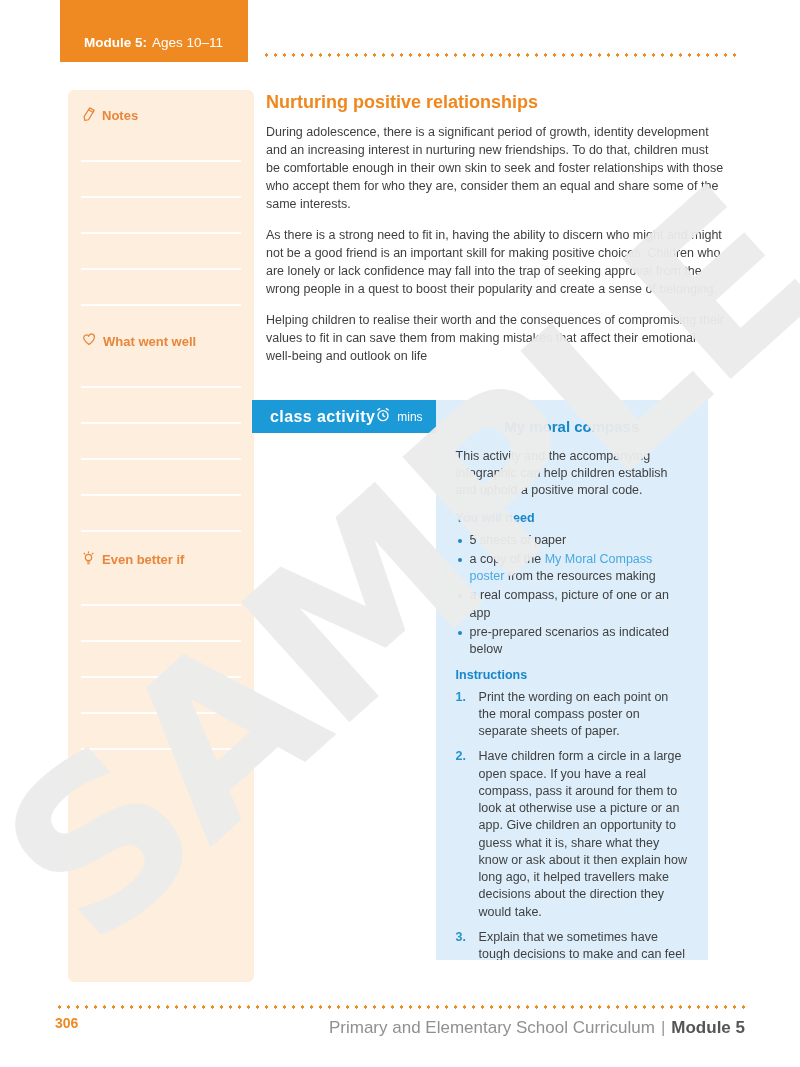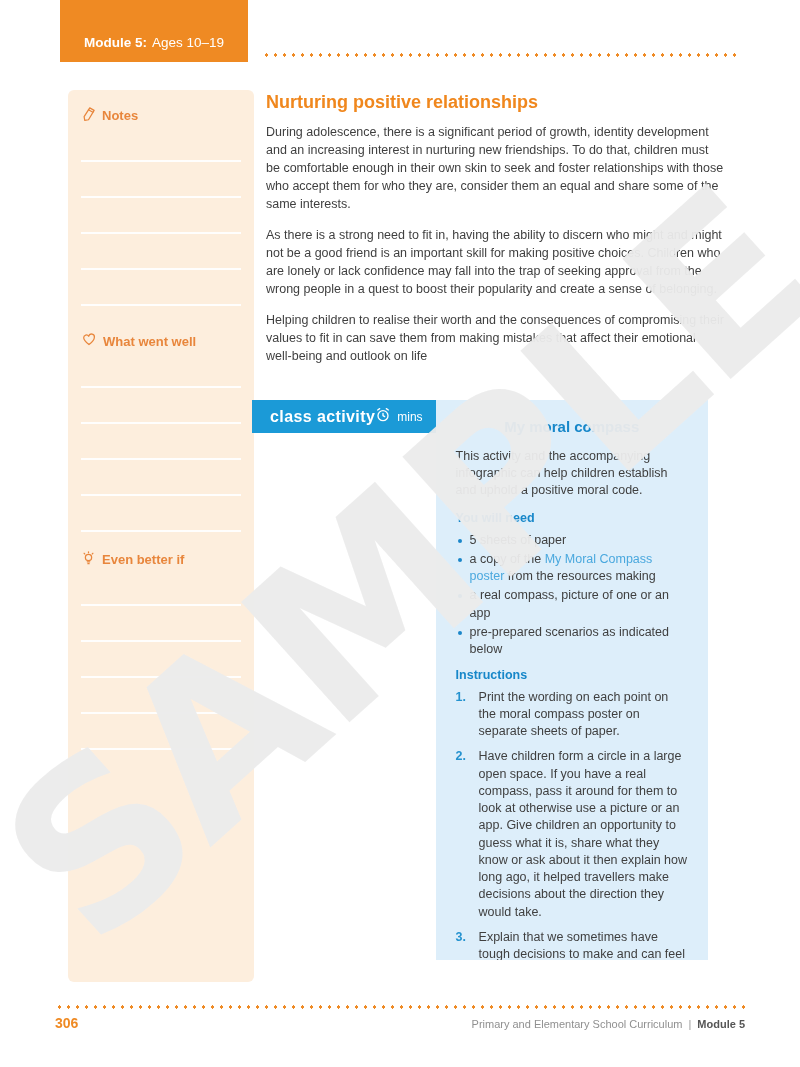--- a/index.html
+++ b/index.html
@@ -61,40 +61,40 @@
   .poster-link { color:#4aa8de; }
   .steps { margin-top:2px; }
   .step { display:flex; gap:8px; margin-bottom:8px; }
   .step-num { color:#2492cf; font-weight:700; min-width:15px; flex:0 0 auto; }
   .continue { text-align:right; color:#2492cf; font-weight:800; font-size:13px;
     letter-spacing:2px; padding-right:4px; }
 
   
   .page-num { position:absolute; left:55px; top:1015px; color:#ef8a23;
     font-weight:700; font-size:14px; }
-  .footer-right { position:absolute; right:55px; top:1018px; font-size:11px;
+  .footer-right { position:absolute; right:55px; top:1018px; font-size:17px;
     color:#909090; }
   .footer-right .fr-sep { margin:0 6px; color:#9a9a9a; }
   .footer-right .fr-module { color:#555; font-weight:700; }
 
   
   .watermark { position:absolute; left:408px; top:566px; z-index:50;
     transform:translate(-50%,-50%) rotate(-42deg); transform-origin:center;
     font-family:"DejaVu Sans", sans-serif; font-weight:700; font-size:222px;
     color:#ececec; opacity:.95; pointer-events:none; white-space:nowrap;
     letter-spacing:-4px; }
 </style>
 </head>
 <body>
 
 <div class="page">
 
   <div class="module-tab">
     <span class="tab-bold">Module 5:</span>
-    <span class="tab-rest">Ages 10–19</span>
+    <span class="tab-rest">Ages 10–11</span>
   </div>
 
   <div class="dots dots-top"></div>
 
   <div class="sidebar">
     <div class="side-sec notes">
       <div class="side-label">
         <span>
           <svg width="15" height="15" viewBox="0 0 24 24" fill="none" stroke="#e8863c" stroke-width="2" stroke-linecap="round" stroke-linejoin="round">
               <path d="M14 3l7 4-9 15-6 1-1-6z"></path>

